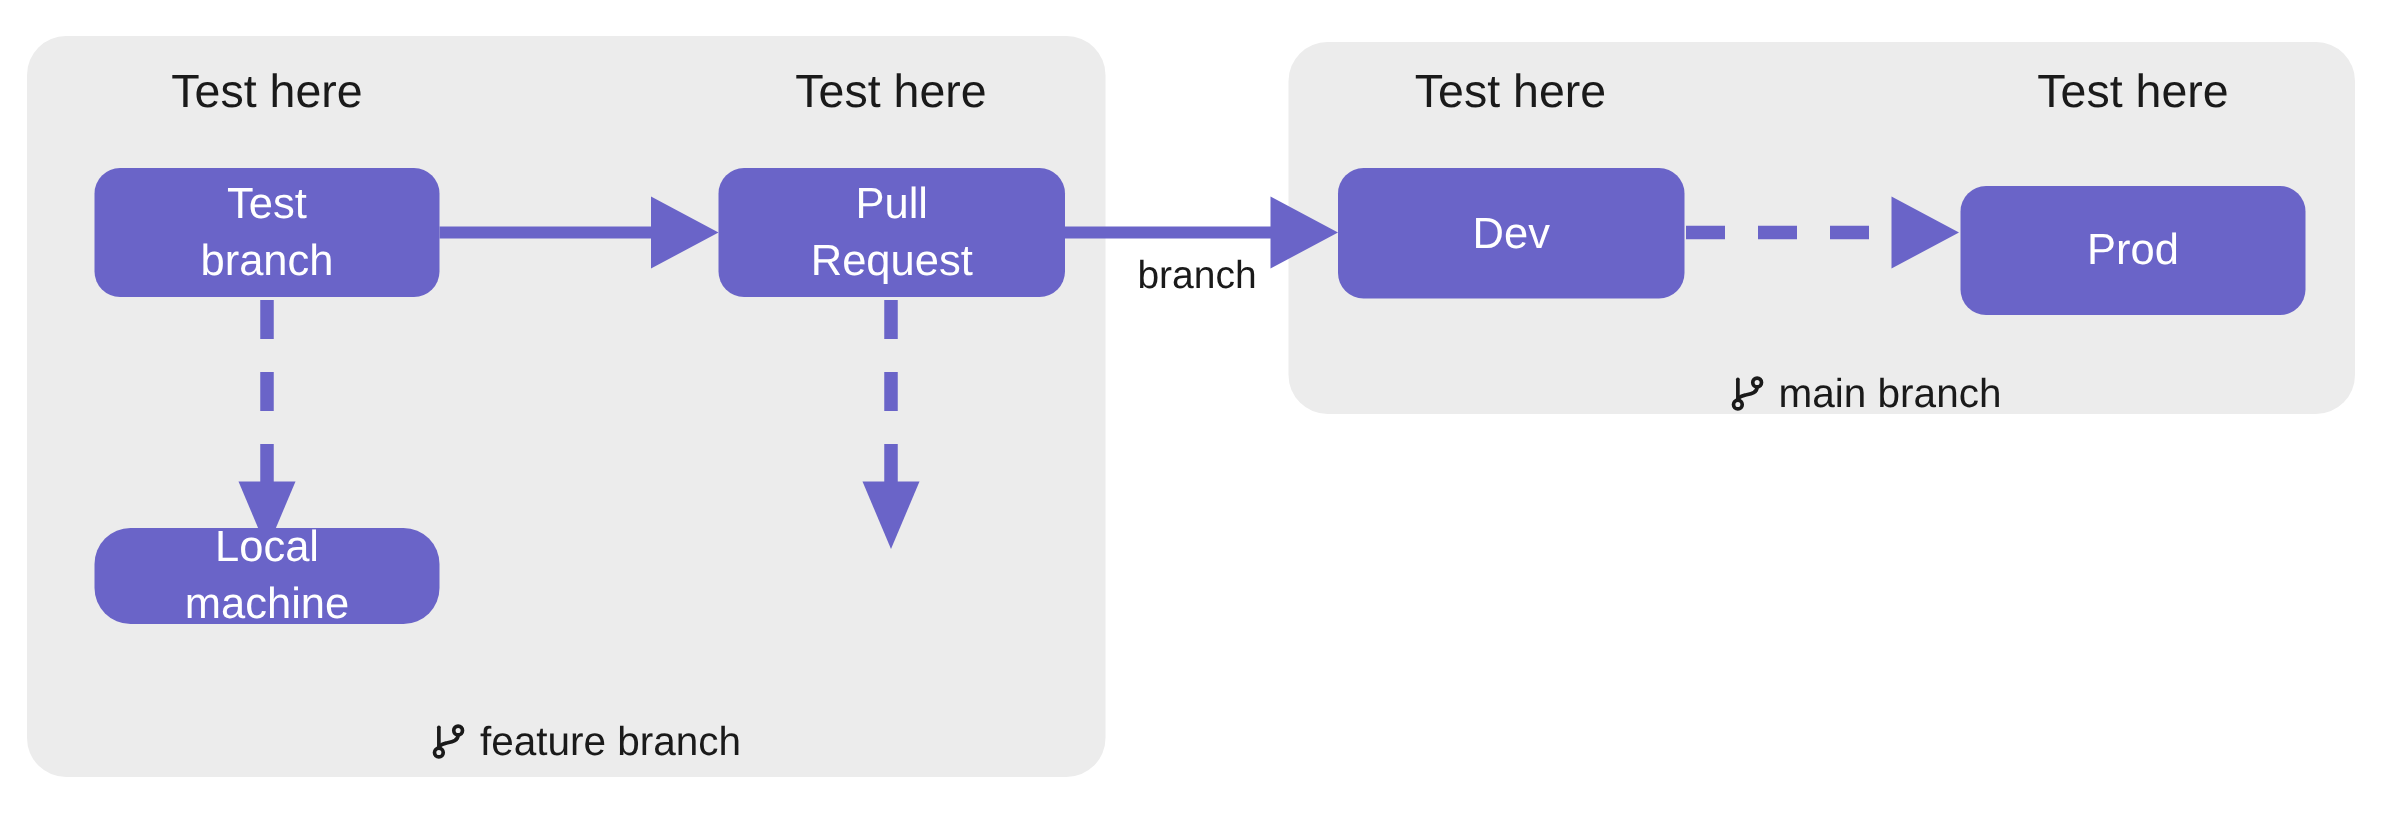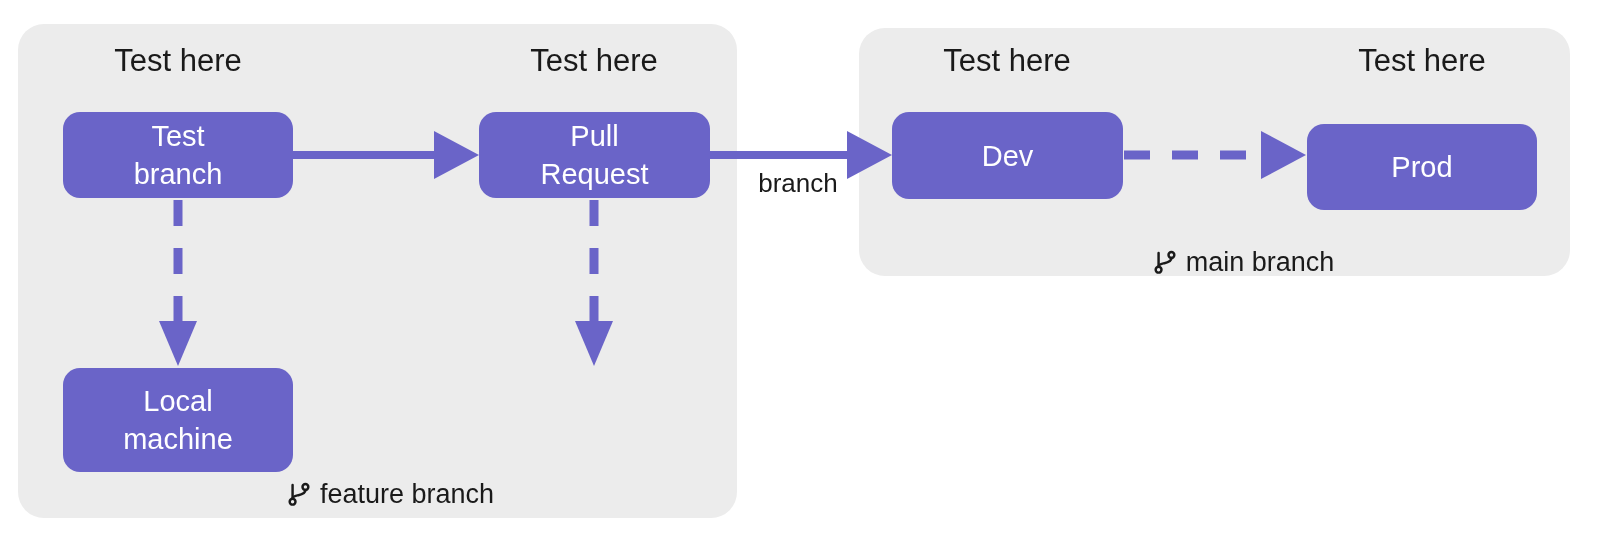--- a/index.html
+++ b/index.html
@@ -48,21 +48,21 @@
     font-size:29px;
     line-height:38px;
     display:flex;
     align-items:center;
     justify-content:center;
     text-align:center;
     white-space:pre-line;
   }
   .node.code-branch{left:63px;top:112px;width:230px;height:86px;}
   .node.pull-request{left:479px;top:112px;width:231px;height:86px;}
-  .node.local-machine{left:63px;top:368px;width:230px;height:104px;}
+  .node.local-machine{left:63px;top:352px;width:230px;height:64px;border-radius:24px;}
   .node.preview{left:479px;top:368px;width:231px;height:87px;}
   .node.dev{left:892px;top:112px;width:231px;height:87px;}
   .node.prod{left:1307px;top:112px;width:230px;height:86px;margin-top:12px;}
 
   .branch-label{
     position:absolute;
     display:flex;
     align-items:center;
     justify-content:center;
     gap:7px;

